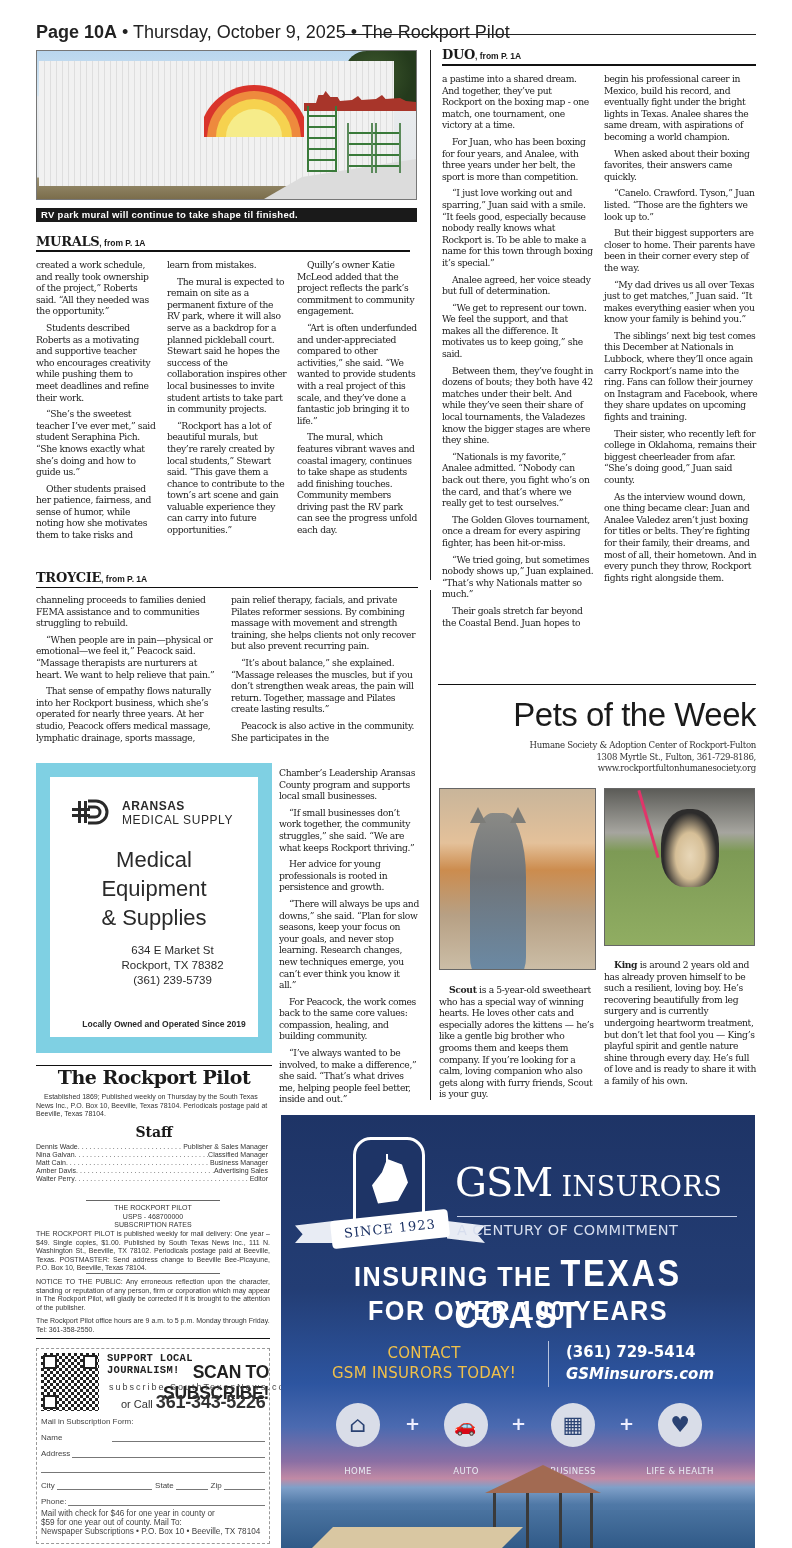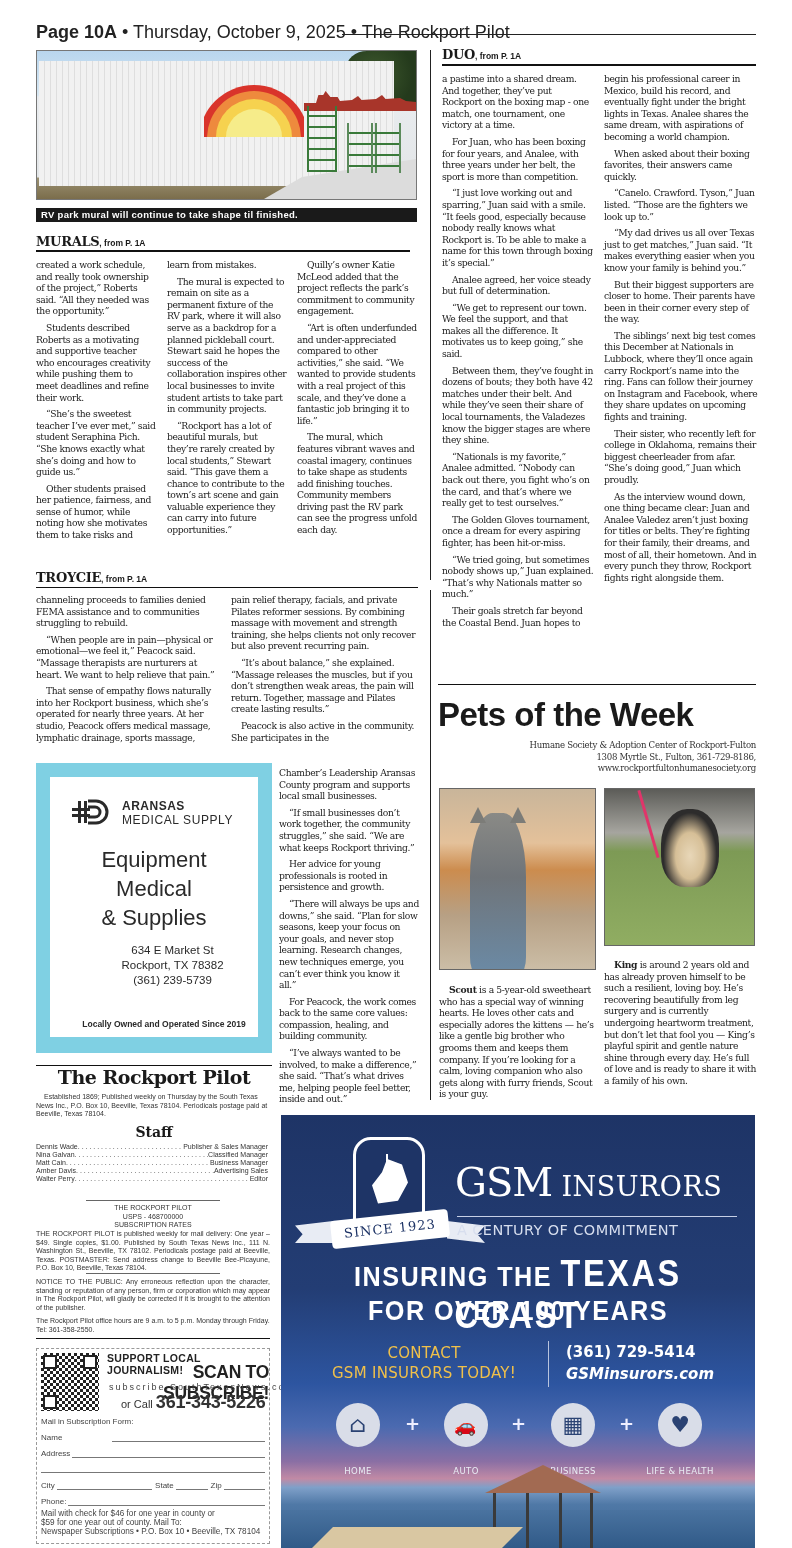--- a/index.html
+++ b/index.html
@@ -37,21 +37,21 @@
   .aransas { left: 36px; top: 763px; width: 236px; height: 290px; background: #7fd0e3; padding: 14px 14px; }
   .aransas .inner { width: 208px; height: 260px; background: #fff; position: relative; text-align: center; font-family: "Liberation Sans", sans-serif; color: #2a2a2a; }
   .aransas .logo { position: absolute; left: 22px; top: 22px; width: 40px; height: 26px; }
   .aransas .brand1 { position: absolute; left: 72px; top: 22px; font-weight: bold; font-size: 12px; letter-spacing: 0.5px; }
   .aransas .brand2 { position: absolute; left: 72px; top: 36px; font-size: 12px; letter-spacing: 0.6px; }
   .aransas .big { position: absolute; left: 0; right: 0; top: 68px; font-size: 22px; line-height: 29px; }
   .aransas .addr { position: absolute; left: 0; right: 0; top: 166px; font-size: 11.5px; line-height: 15px; padding-left: 37px; }
   .aransas .tag { position: absolute; left: 0; right: 0; top: 242px; font-size: 8.5px; font-weight: bold; padding-left: 20px; }
 
   
-  .pets-title { left: 438px; top: 696px; width: 318px; text-align: left; font-family: "Liberation Sans", sans-serif; font-weight: bold; font-size: 33px; letter-spacing: -0.5px; color: #1a1a1a; }
+  .pets-title { left: 438px; top: 696px; width: 318px; text-align: right; font-family: "Liberation Sans", sans-serif; font-weight: normal; font-size: 33px; letter-spacing: -0.5px; color: #1a1a1a; }
   .pets-sub { left: 438px; top: 740px; width: 318px; text-align: right; font-size: 8.6px; line-height: 11.5px; color: #333; letter-spacing: -0.3px; }
   .pet-photo { border: 1px solid #666; overflow: hidden; }
   .cat { left: 439px; top: 788px; width: 157px; height: 182px; background: linear-gradient(180deg, #c9b59a 0%, #e4c19a 30%, #cc8c4e 45%, #b7a084 70%, #cbbda6 100%); }
   .cat .body { position: absolute; left: 30px; top: 24px; width: 56px; height: 160px; background: linear-gradient(180deg, #8a8a86 0%, #6f7479 40%, #6b8aa5 100%); border-radius: 40% 40% 10% 10%; }
   .cat .ear1, .cat .ear2 { position: absolute; top: 18px; width: 0; height: 0; border-left: 8px solid transparent; border-right: 8px solid transparent; border-bottom: 16px solid #7c7c78; }
   .dog { left: 604px; top: 788px; width: 151px; height: 158px; background: linear-gradient(180deg, #5c5c58 0%, #a6a59f 28%, #7d9a55 40%, #90ad62 100%); }
   .dog .head { position: absolute; left: 56px; top: 20px; width: 58px; height: 78px; background: radial-gradient(ellipse at 50% 60%, #e8d7b8 0%, #d6bf97 35%, #2d2c2c 65%); border-radius: 45% 45% 40% 40%; }
   .dog .leash { position: absolute; left: 42px; top: 0; width: 3px; height: 70px; background: #e0356a; transform: rotate(-16deg); }
 
   .pet-text { font-size: 9.2px; line-height: 11.6px; letter-spacing: -0.35px; color: #222; }
@@ -69,21 +69,21 @@
   .sub { left: 36px; top: 1348px; width: 234px; height: 196px; border: 1px dashed #999; }
   .qr { position: absolute; left: 4px; top: 4px; width: 58px; height: 58px;
     background:
       linear-gradient(#fff,#fff) 4px 4px/10px 10px no-repeat,
       linear-gradient(#222,#222) 2px 2px/14px 14px no-repeat,
       linear-gradient(#fff,#fff) 44px 4px/10px 10px no-repeat,
       linear-gradient(#222,#222) 42px 2px/14px 14px no-repeat,
       linear-gradient(#fff,#fff) 4px 44px/10px 10px no-repeat,
       linear-gradient(#222,#222) 2px 42px/14px 14px no-repeat,
       repeating-conic-gradient(#222 0 25%, #fff 0 50%) 0 0/6px 6px; }
-  .sub .l1 { position: absolute; left: 70px; top: 3px; font-family: Liberation Sans, sans-serif; font-weight: bold; font-size: 10.5px; letter-spacing: 0.3px; color: #222; }
+  .sub .l1 { position: absolute; left: 70px; top: 3px; font-family: Liberation Mono, monospace; font-weight: bold; font-size: 10.5px; letter-spacing: 0.3px; color: #222; }
   .sub .l2 { position: absolute; left: 70px; top: 13px; font-family: "Liberation Sans", sans-serif; font-weight: bold; font-size: 17.5px; color: #222; letter-spacing: -0.3px; text-align: right; }
   .sub .l3 { position: absolute; left: 72px; top: 33px; font-family: "Liberation Sans", sans-serif; font-size: 9px; letter-spacing: 2px; color: #444; }
   .sub .l4 { position: absolute; left: 84px; top: 43px; font-family: "Liberation Sans", sans-serif; font-size: 11px; color: #333; }
   .sub .l4 b { font-size: 18px; letter-spacing: -0.2px; }
   .formline { position: absolute; left: 4px; font-family: "Liberation Sans", sans-serif; font-size: 8px; color: #444; display: flex; width: 224px; align-items: flex-end; }
   .formline .blank { flex: 1; border-bottom: 1px solid #777; height: 8px; margin-left: 2px; }
 
   
   .gsm { left: 281px; top: 1115px; width: 474px; height: 433px; overflow: hidden;
     background: linear-gradient(180deg, #1e3466 0%, #233d74 40%, #2d55a0 62%, #4b6ab0 72%, #8a6fa4 80%, #c18aa5 84%, #7fa0c9 86%, #4f78a6 90%, #3b6794 100%); }
@@ -189,22 +189,22 @@
       <rect x="0" y="9" width="18" height="3" fill="#2a2a2a"></rect>
       <rect x="0" y="15" width="18" height="3" fill="#2a2a2a"></rect>
       <rect x="6" y="2" width="3" height="22" fill="#2a2a2a"></rect>
       <rect x="12" y="2" width="3" height="22" fill="#2a2a2a"></rect>
       <path d="M16 2 h8 a11 11 0 0 1 0 22 h-8" fill="none" stroke="#2a2a2a" stroke-width="3"></path>
       <path d="M16 8 h7 a5 5 0 0 1 0 10 h-7" fill="none" stroke="#2a2a2a" stroke-width="3"></path>
     </svg>
     <div class="brand1">ARANSAS</div>
     <div class="brand2">MEDICAL SUPPLY</div>
     <div class="big">
+      <div>Medical</div>
       <div>Equipment</div>
-      <div>Medical</div>
       <div>&amp; Supplies</div>
     </div>
     <div class="addr">
       <div>634 E Market St</div>
       <div>Rockport, TX 78382</div>
       <div>(361) 239-5739</div>
     </div>
     <div class="tag">Locally Owned and Operated Since 2019</div>
   </div>
 </div>
@@ -223,25 +223,25 @@
   <p>Between them, they’ve fought in dozens of bouts; they both have 42 matches under their belt. And while they’ve seen their share of local tournaments, the Valadezes know the bigger stages are where they shine.</p>
   <p>“Nationals is my favorite,” Analee admitted. “Nobody can back out there, you fight who’s on the card, and that’s where we really get to test ourselves.”</p>
   <p>The Golden Gloves tournament, once a dream for every aspiring fighter, has been hit-or-miss.</p>
   <p>“We tried going, but sometimes nobody shows up,” Juan explained. “That’s why Nationals matter so much.”</p>
   <p class="flush">Their goals stretch far beyond the Coastal Bend. Juan hopes to</p>
 </div>
 <div class="abs col" style="left:604px;top:73px;width:154px;">
   <p class="ni">begin his professional career in Mexico, build his record, and eventually fight under the bright lights in Texas. Analee shares the same dream, with aspirations of becoming a world champion.</p>
   <p>When asked about their boxing favorites, their answers came quickly.</p>
   <p>“Canelo. Crawford. Tyson,” Juan listed. “Those are the fighters we look up to.”</p>
+  <p>But their biggest supporters are closer to home. Their parents have been in their corner every step of the way.</p>
   <p>“My dad drives us all over Texas just to get matches,” Juan said. “It makes everything easier when you know your family is behind you.”</p>
-  <p>But their biggest supporters are closer to home. Their parents have been in their corner every step of the way.</p>
   <p>The siblings’ next big test comes this December at Nationals in Lubbock, where they’ll once again carry Rockport’s name into the ring. Fans can follow their journey on Instagram and Facebook, where they share updates on upcoming fights and training.</p>
   <p style="margin-bottom:0">Their sister, who recently left for college in Oklahoma, remains their biggest cheerleader from afar.</p>
-  <p class="ni">“She’s doing good,” Juan which proudly.</p>
+  <p class="ni">“She’s doing good,” Juan said county.</p>
   <p>As the interview wound down, one thing became clear: Juan and Analee Valedez aren’t just boxing for titles or belts. They’re fighting for their family, their dreams, and most of all, their hometown. And in every punch they throw, Rockport fights right alongside them.</p>
 </div>
 
 <div class="abs hrule" style="left:438px;top:684px;width:318px;"></div>
 
 <div class="abs pets-title">Pets of the Week</div>
 <div class="abs pets-sub">
   <div>Humane Society &amp; Adoption Center of Rockport-Fulton</div>
   <div>1308 Myrtle St., Fulton, 361-729-8186,</div>
   <div>www.rockportfultonhumanesociety.org</div>

